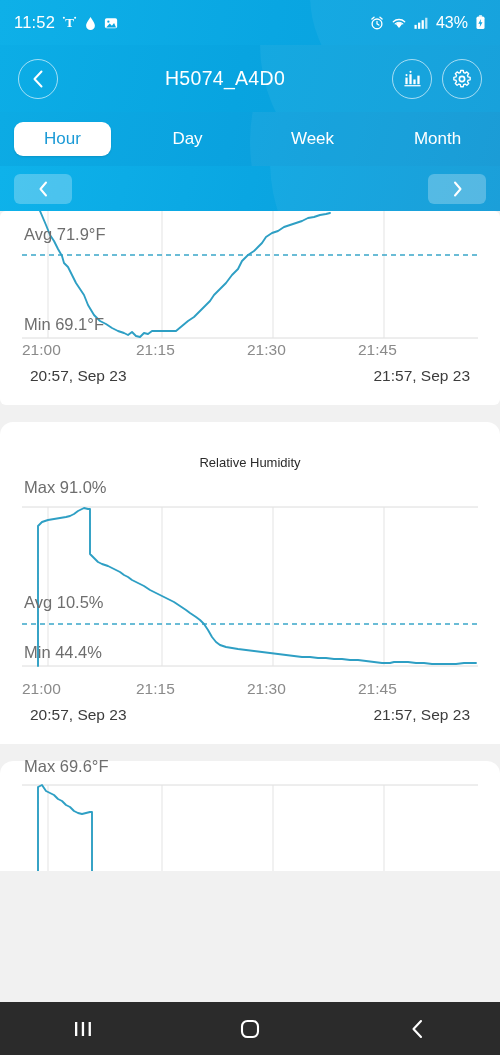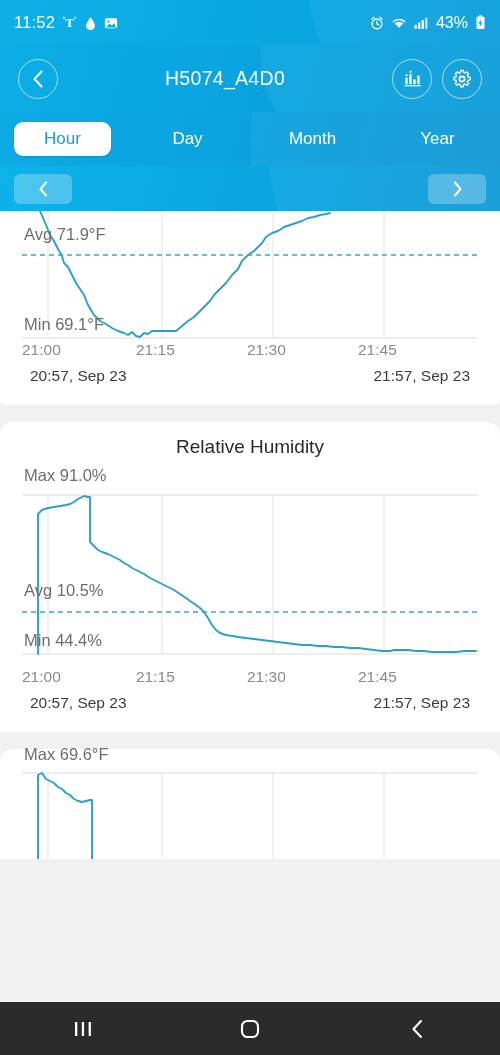--- a/index.html
+++ b/index.html
@@ -91,22 +91,22 @@
   
   .scroll{
     position:absolute; top:211px; left:0; right:0; bottom:53px;
     background:#f1f1f1; overflow:hidden;
   }
   .card{
     background:#fff; width:100%; position:relative;border-radius:6px;
   }
   .card.rounded{ border-radius:13px 13px 0 0; }
   .card-title{
-    text-align:center; font-size:19px; color:#2b2b2b;
-    padding:14px 0 10px;
+    text-align:center; font-size:13px; color:#2b2b2b;
+    padding:33px 0 10px;
   }
   .card-title-row{ position:relative; }
   .toggle{
     position:absolute; right:22px; top:50%; transform:translateY(-50%);
     width:46px; height:25px; border-radius:13px; background:#11ace4;
   }
   .toggle .knob{
     position:absolute; right:2.5px; top:2.5px;
     width:20px;height:20px;border-radius:50%;background:#fff;
     box-shadow:0 1px 2px rgba(0,0,0,.25);
@@ -224,24 +224,24 @@
 </div>
 
 <div class="tabs">
   <div class="tab active">
       <span class="pill">Hour</span>
     </div>
   <div class="tab">
       <span class="pill">Day</span>
     </div>
   <div class="tab">
+      <span class="pill">Week</span>
+    </div>
+  <div class="tab">
       <span class="pill">Month</span>
-    </div>
-  <div class="tab">
-      <span class="pill">Year</span>
     </div>
 </div>
 
 <div class="datenav">
   <div class="nav-arrow">
     <svg width="11" height="16" viewBox="0 0 11 16">
         <path d="M8 1.5 L2.5 8 L8 14.5" stroke="#fff" stroke-width="2" fill="none" stroke-linecap="round" stroke-linejoin="round"></path>
       </svg>
   </div>
   <div class="nav-arrow">

